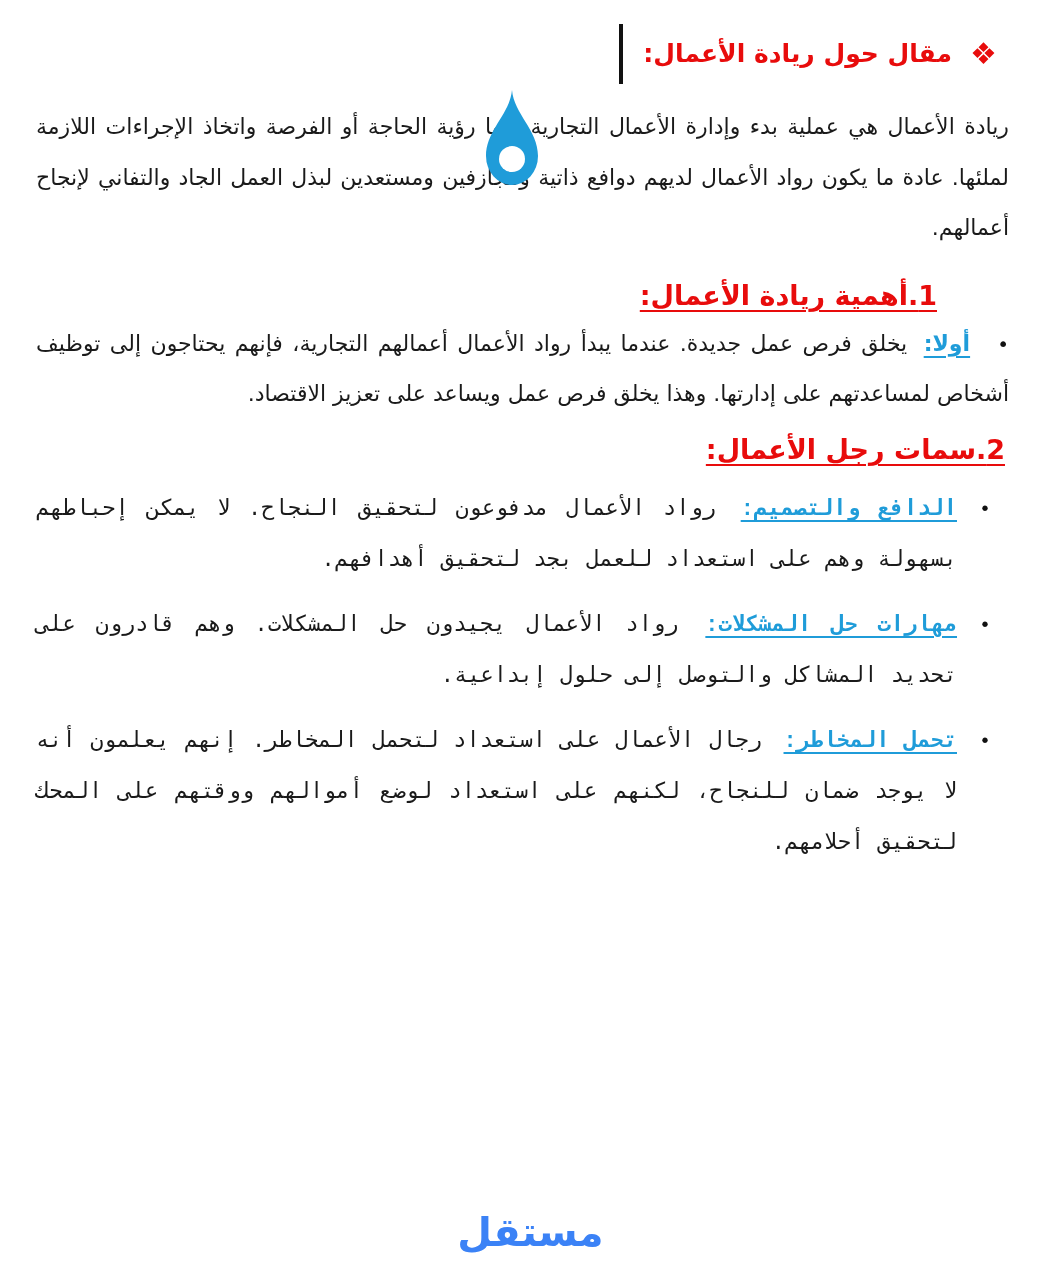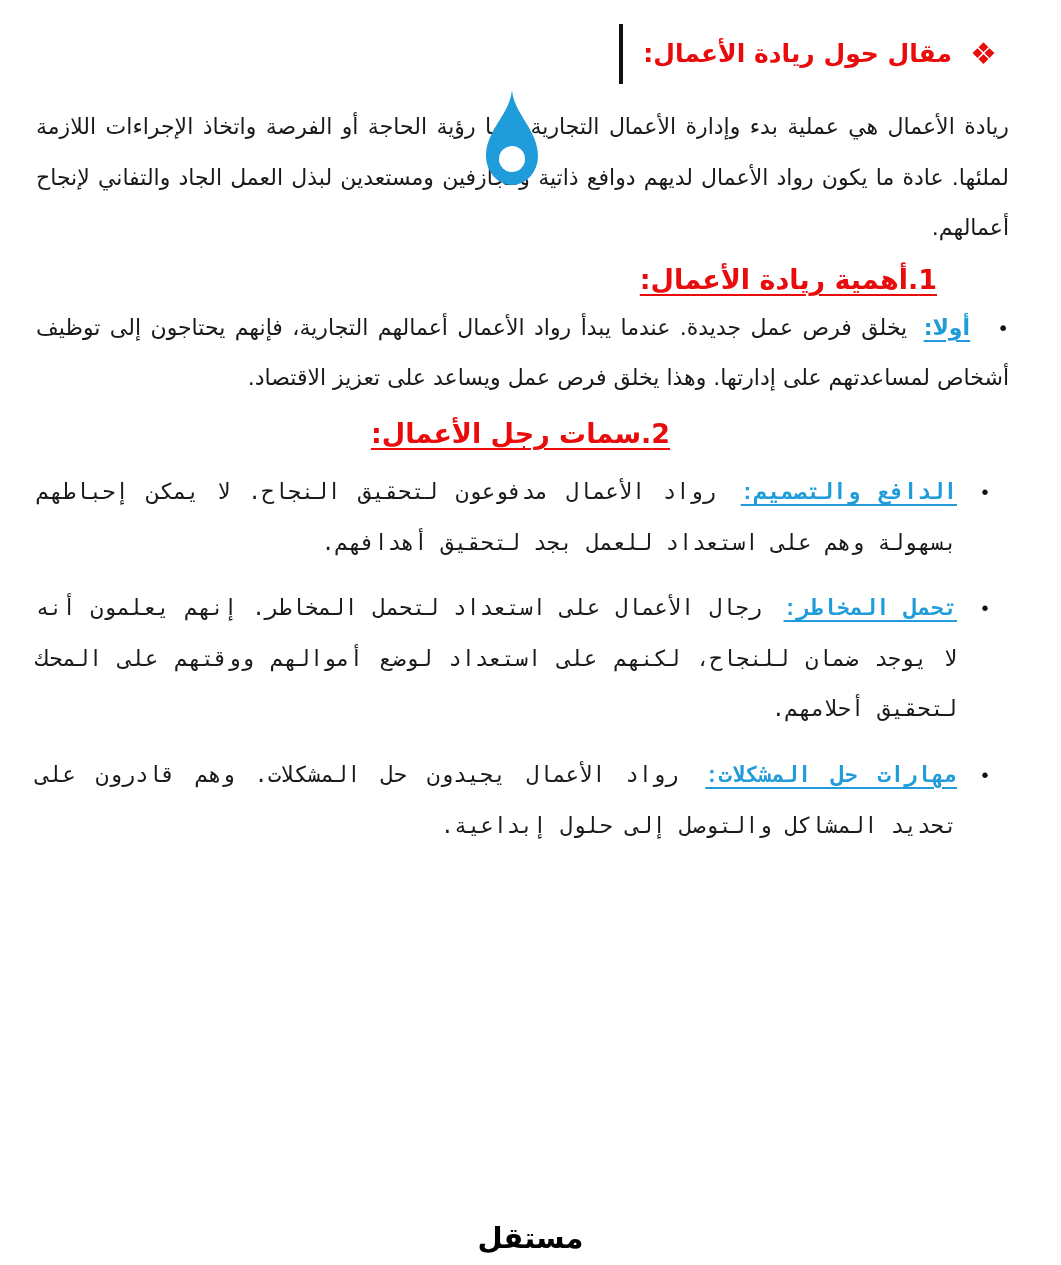--- a/index.html
+++ b/index.html
@@ -21,22 +21,22 @@
 
   
   .intro{margin:18px 0 0 0;font-size:22px;line-height:2.3;text-align:justify;}
 
   
   .h-red{
     color:#e80c0c;font-size:27px;font-weight:bold;
     text-decoration:underline;text-underline-offset:5px;text-decoration-thickness:2px;
     text-align:right;
   }
-  .h1pos{margin:10px 72px 4px 0;}
-  .h2pos{margin:14px 4px 20px 0;text-align:center;}
+  .h1pos{margin:26px 72px 4px 0;}
+  .h2pos{margin:14px 4px 20px 0;}
 
   
   .list{margin:8px 0 0 0;padding:0;list-style:none;font-size:22px;line-height:2.3;}
   .list li{text-align:justify;position:relative;}
   .lead{
     color:#1f9cd9;font-weight:bold;
     text-decoration:underline;text-underline-offset:5px;text-decoration-thickness:2px;
     margin-left:7px;
     margin-top:44px;
   }
@@ -46,21 +46,21 @@
   
   .list-2{padding-right:52px;font-family:Liberation Mono, monospace;}
   .list-2 > li{margin-bottom:15px;}
   .list-2 > li::before{
     content:"\2022";color:#111;font-size:20px;
     position:absolute;right:-34px;top:2px;
   }
 
   
   .watermark{position:absolute;left:0;right:0;bottom:12px;text-align:center;z-index:2;}
-  .wm-name{font-size:29px;font-weight:bold;color:#000000;line-height:1.05;}
+  .wm-name{font-size:40px;font-weight:bold;color:#3b82f6;line-height:1.05;}
   .wm-domain{font-size:19px;color:#d4d4d4;letter-spacing:1px;direction:ltr;}
 </style>
 </head>
 <body>
 
 <div class="doc">
 
   <div class="title-row">
     <span class="diamond">❖</span>
     <h1 class="title">مقال حول ريادة الأعمال:</h1>
@@ -86,26 +86,26 @@
   </ul>
 
   <h2 class="h-red h2pos">2.سمات رجل الأعمال:</h2>
 
   <ul class="list list-2">
     <li>
       <span class="lead">الدافع والتصميم:</span>
       <span class="txt">رواد الأعمال مدفوعون لتحقيق النجاح. لا يمكن إحباطهم بسهولة وهم على استعداد للعمل بجد لتحقيق أهدافهم.</span>
     </li>
     <li>
+      <span class="lead">مهارات حل المشكلات:</span>
+      <span class="txt">رواد الأعمال يجيدون حل المشكلات. وهم قادرون على تحديد المشاكل والتوصل إلى حلول إبداعية.</span>
+    </li>
+    <li>
       <span class="lead">تحمل المخاطر:</span>
       <span class="txt">رجال الأعمال على استعداد لتحمل المخاطر. إنهم يعلمون أنه لا يوجد ضمان للنجاح، لكنهم على استعداد لوضع أموالهم ووقتهم على المحك لتحقيق أحلامهم.</span>
-    </li>
-    <li>
-      <span class="lead">مهارات حل المشكلات:</span>
-      <span class="txt">رواد الأعمال يجيدون حل المشكلات. وهم قادرون على تحديد المشاكل والتوصل إلى حلول إبداعية.</span>
     </li>
   </ul>
 
   <div class="watermark">
     <div class="wm-name">مستقل</div>
   </div>
 
 </div>
 
 </body></html>

